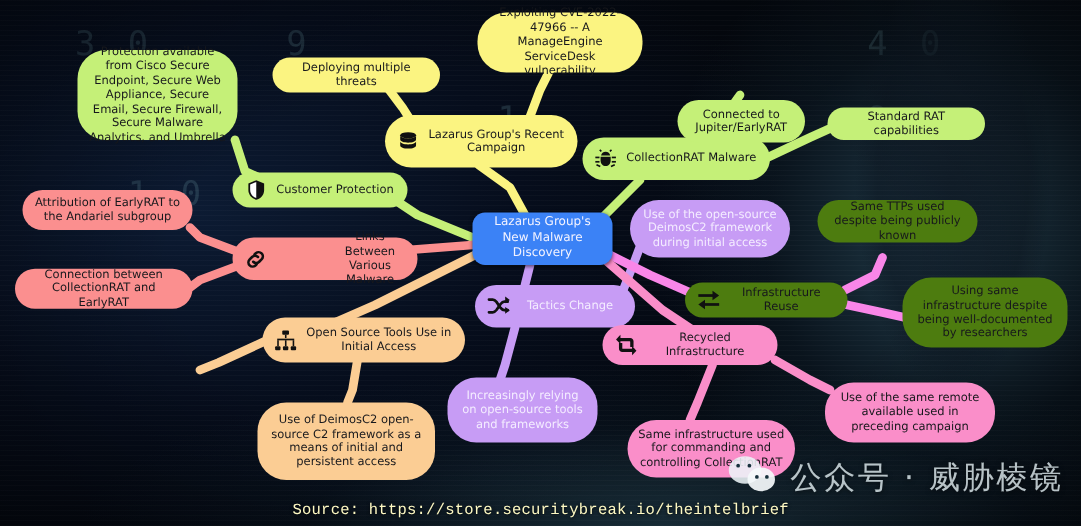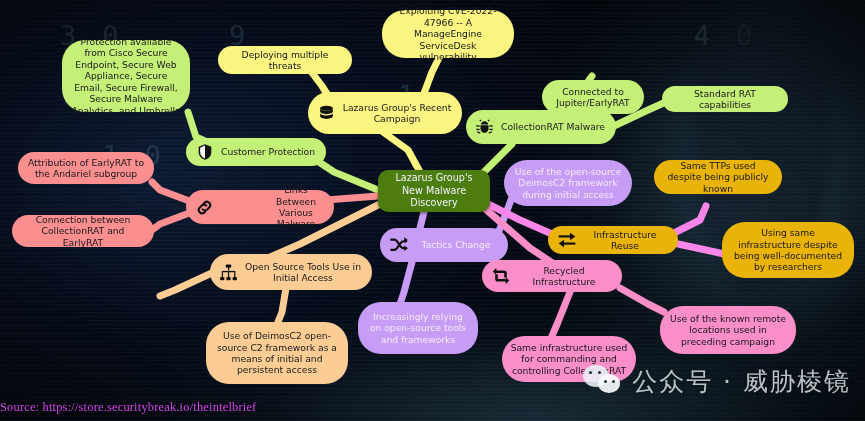--- a/index.html
+++ b/index.html
@@ -62,36 +62,36 @@
   }
   .node .txt{flex:1 1 auto;}
   .node .ic{
     flex:0 0 auto;width:21px;height:21px;
     display:flex;align-items:center;justify-content:center;
     margin-right:3px;
   }
   .node .ic svg{display:block;}
 
   .n-root{
-    background:#4d7c0f;color:#f2f2ff;border-radius:10px;
+    background:#3b82f6;color:#f2f2ff;border-radius:10px;
     font-size:9.6px;line-height:12.4px;
     box-shadow:0 1px 3px rgba(0,0,0,.5);
   }
   .n-green  {background:#c5f078;}
   .n-yellow {background:#fbf481;}
   .n-red    {background:#fb8f8f;}
   .n-orange {background:#fbcd94;}
   .n-purple {background:#c79cf5;color:#f4ecff;}
   .n-pink   {background:#fa8ec9;}
-  .n-magenta{background:#eab308;}
+  .n-magenta{background:#4d7c0f;}
 
   .src{
-    position:absolute;left:0;right:0;bottom:6px;text-align:left;
-    color:#d946ef;font-size:12.4px;letter-spacing:.2px;
-    font-family:Liberation Serif, serif;
+    position:absolute;left:0;right:0;bottom:6px;text-align:center;
+    color:#fef9c3;font-size:12.4px;letter-spacing:.2px;
+    font-family:Liberation Mono, monospace;
     text-shadow:0 1px 3px rgba(0,0,0,.85);
   }
 
   .wm{
     position:absolute;right:14px;bottom:23px;
     display:flex;align-items:center;gap:9px;
     color:rgba(228,240,244,.80);
     font-size:25px;letter-spacing:2px;
     text-shadow:0 1px 4px rgba(0,0,0,.6);
   }
@@ -316,21 +316,21 @@
       </svg>
     </span>
     <span class="txt">Recycled Infrastructure</span>
   </div>
 
   <div class="node n-pink" style="left:502px;top:336px;width:134px;height:46px;justify-content:center;">
     <span class="txt">Same infrastructure used for commanding and controlling CollectionRAT</span>
   </div>
 
   <div class="node n-pink" style="left:660px;top:306px;width:136px;height:48px;justify-content:center;">
-    <span class="txt">Use of the known remote locations used in preceding campaign</span>
+    <span class="txt">Use of the same remote available used in preceding campaign</span>
   </div>
 
   <div class="wm">
     <span class="wm-logo">
       <span class="b1"></span>
         <span class="b2"></span>
       <i style="left:6px;top:7px;"></i>
         <i style="left:15px;top:7px;"></i>
       <i style="left:21px;top:16px;"></i>
         <i style="left:29px;top:16px;"></i>

